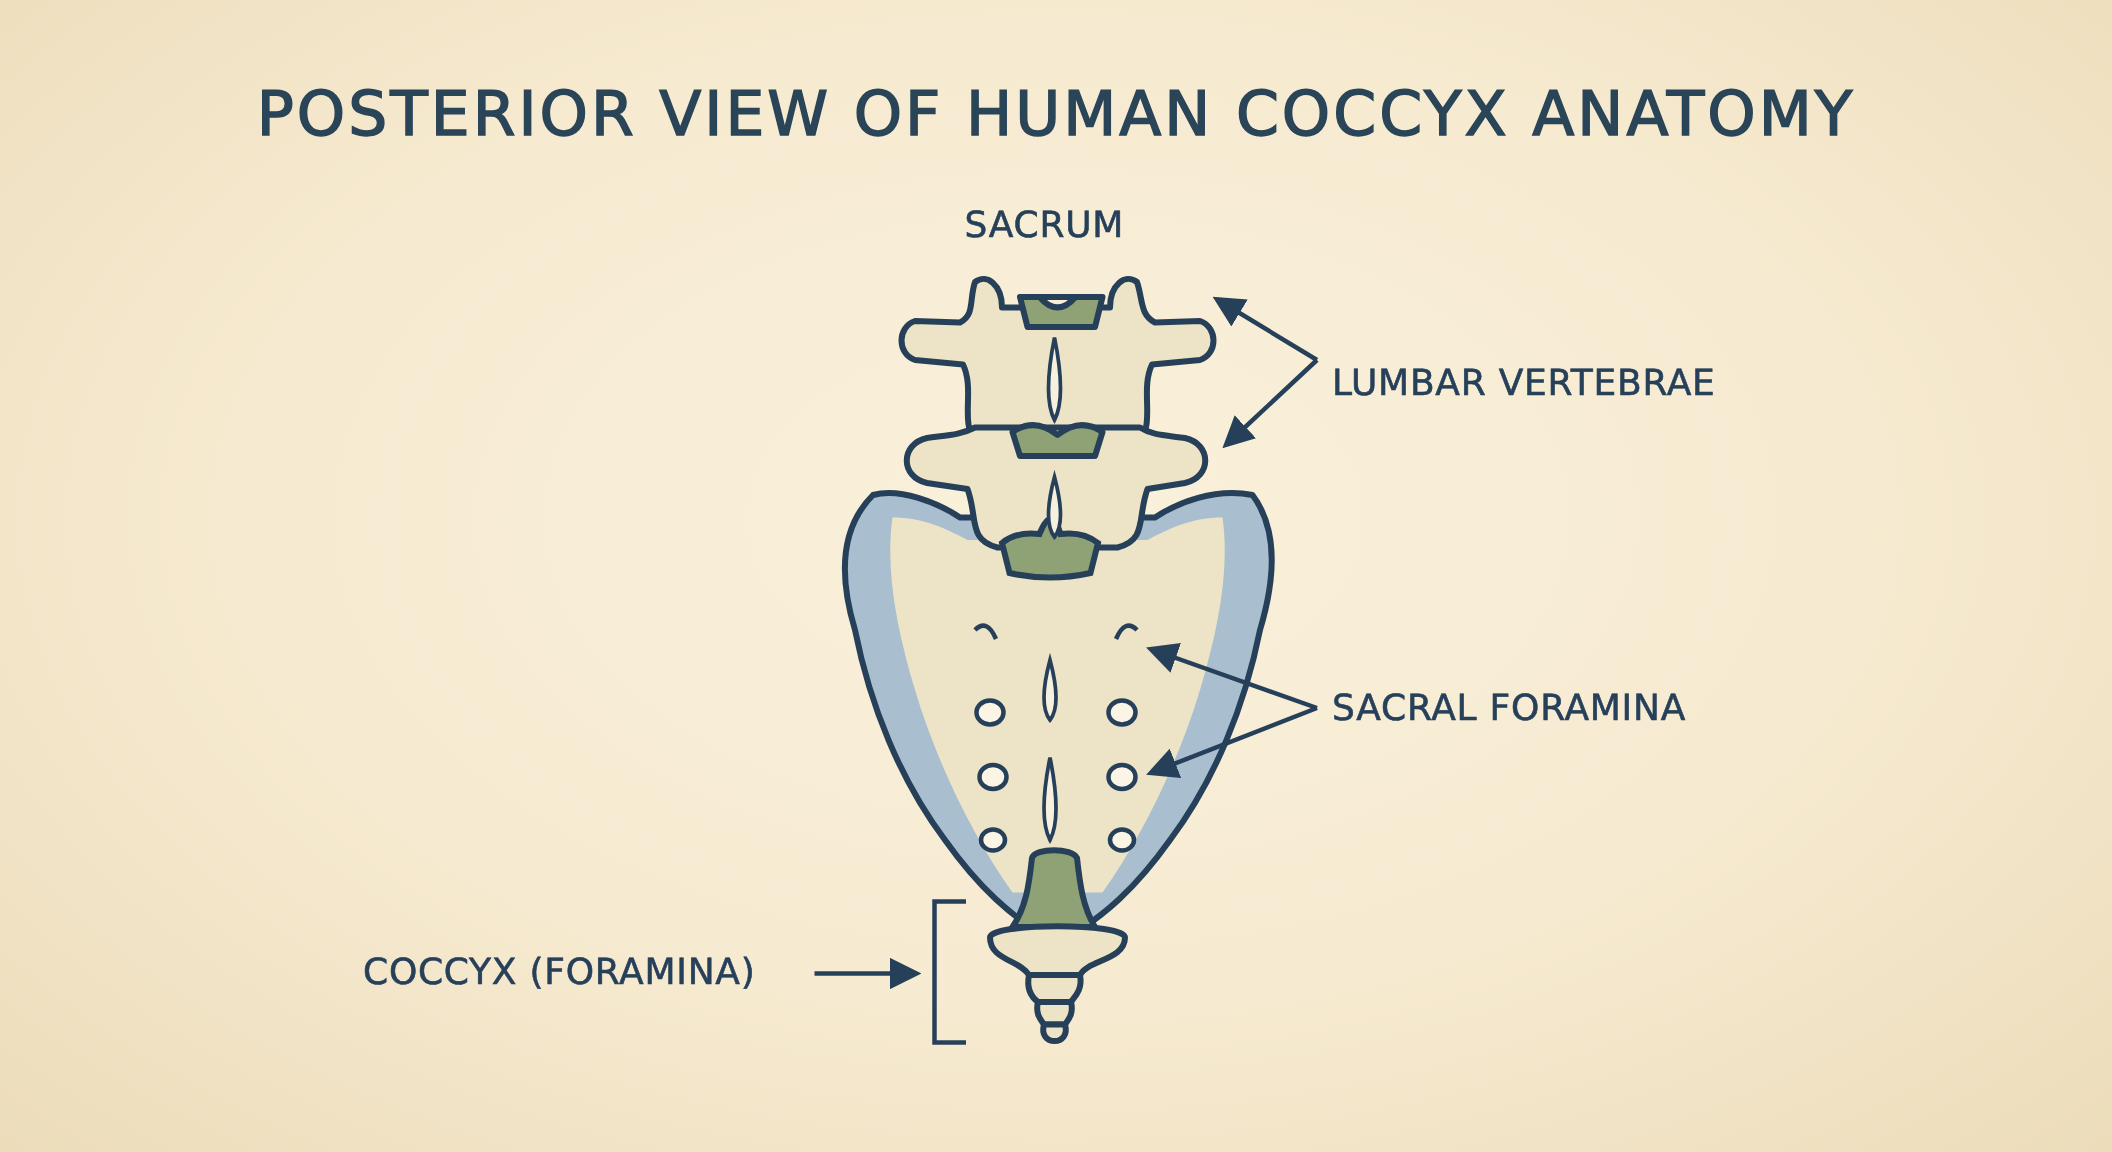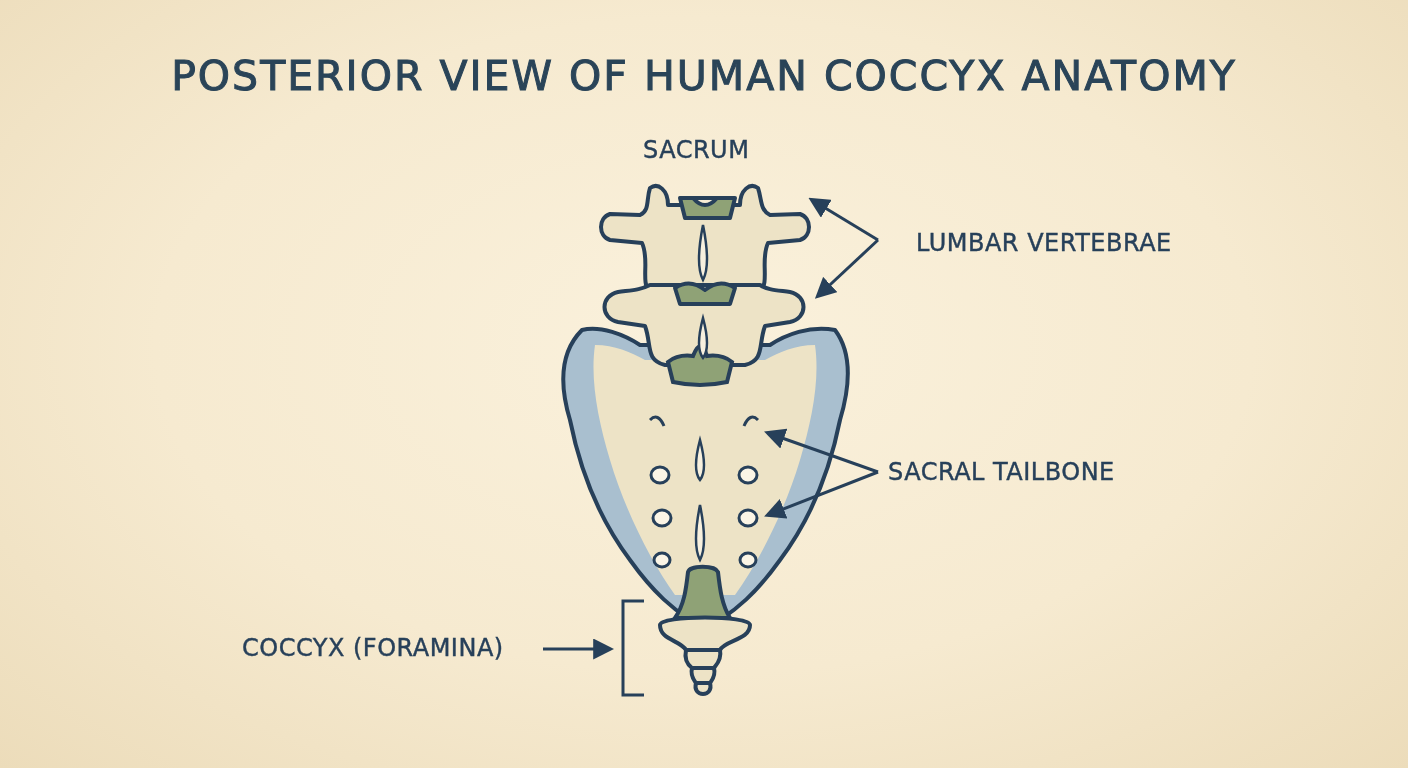--- a/index.html
+++ b/index.html
@@ -4,21 +4,21 @@
 <style>
   html,body{margin:0;padding:0;}
   body{width:1408px;height:768px;overflow:hidden;position:relative;
     background:radial-gradient(ellipse at 50% 45%, #faf1dc 0%, #f6ead0 55%, #ecdcba 100%);
     font-family:"DejaVu Sans","Liberation Sans",sans-serif;color:#27405a;}
   .title{position:absolute;left:0;width:1408px;top:52px;text-align:center;
     font-size:41px;letter-spacing:2px;font-weight:normal;color:#2a4458;
     -webkit-text-stroke:1px #2a4458;}
   .label{position:absolute;font-size:24px;color:#27405a;letter-spacing:0.5px;-webkit-text-stroke:0.4px #27405a;white-space:nowrap;text-align:right;}
   #lbl-sacrum{left:643px;top:136px;}
-  #lbl-lumbar{left:888px;top:229px;margin-left:28px;}
+  #lbl-lumbar{left:888px;top:241px;}
   #lbl-foramina{left:888px;top:458px;}
   #lbl-coccyx{left:242px;top:634px;}
   svg.art{position:absolute;left:0;top:0;}
 </style>
 </head>
 <body>
 
 <div class="title">POSTERIOR VIEW OF HUMAN COCCYX ANATOMY</div>
 
 <svg class="art" width="1408" height="768" viewBox="0 0 1408 768">
@@ -86,14 +86,14 @@
   </g>
 
   <g stroke="#27405a" stroke-width="3" fill="none">
     <path d="M543,649 L610,649" marker-end="url(#ah)"></path>
     <path d="M644,601 L623,601 L623,695 L644,695"></path>
   </g>
 </svg>
 
 <div class="label" id="lbl-sacrum">SACRUM</div>
 <div class="label" id="lbl-lumbar">LUMBAR VERTEBRAE</div>
-<div class="label" id="lbl-foramina">SACRAL TAILBONE</div>
+<div class="label" id="lbl-foramina">SACRAL FORAMINA</div>
 <div class="label" id="lbl-coccyx">COCCYX (FORAMINA)</div>
 
 </body></html>

